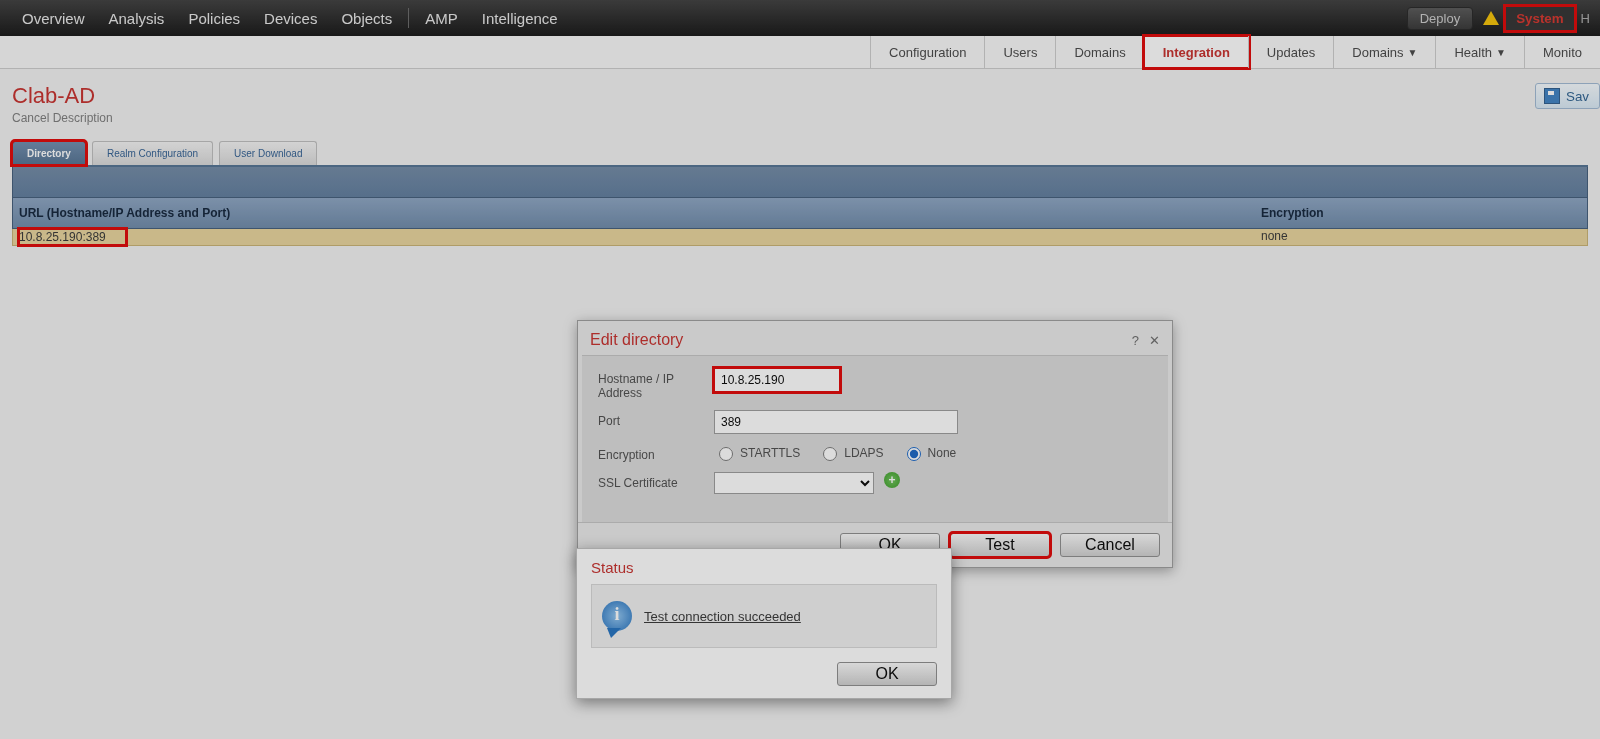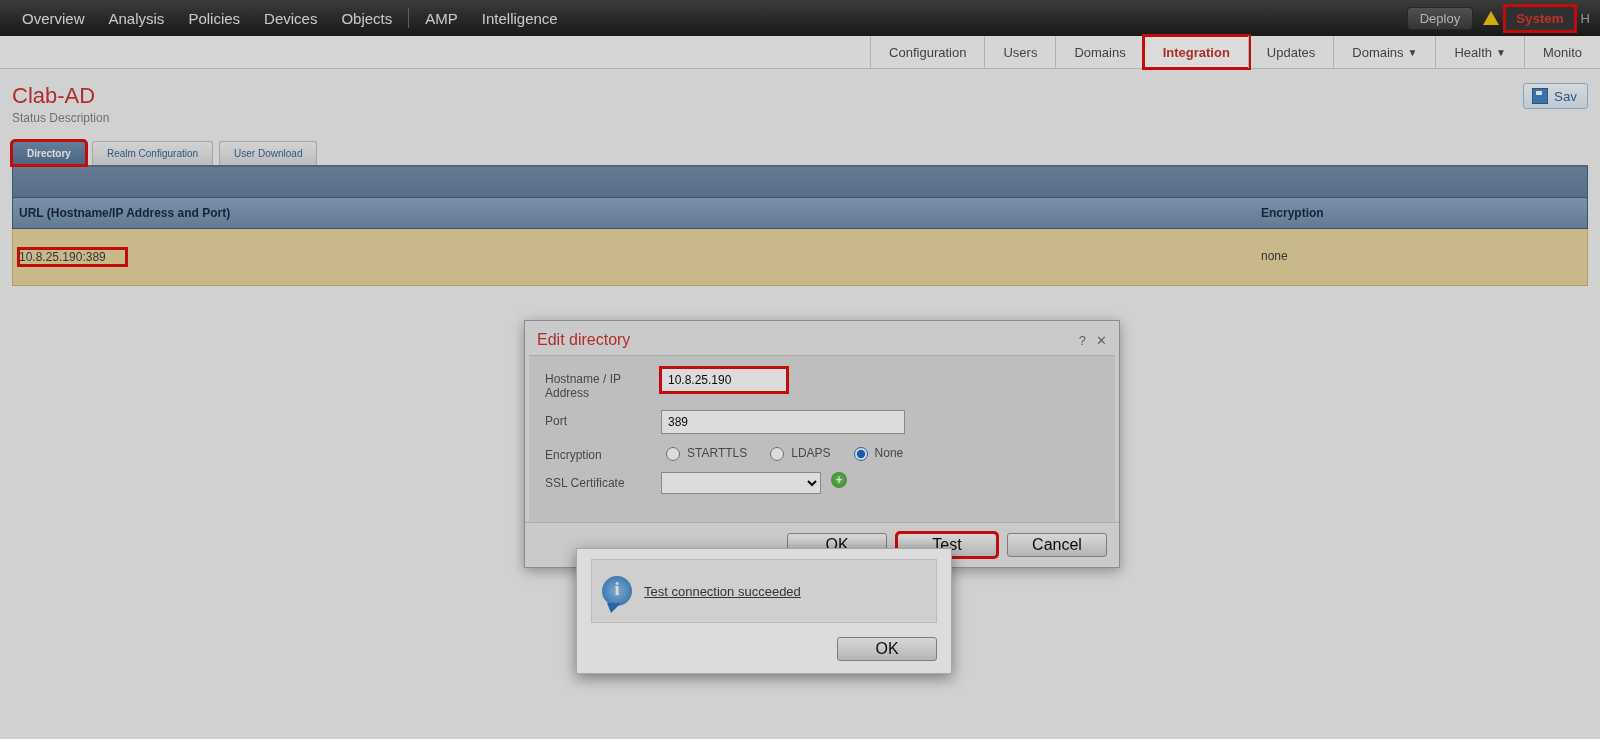--- a/index.html
+++ b/index.html
@@ -15,38 +15,38 @@
   .topnav .tail{color:#aaa;padding-left:6px;}
   
   .subnav{background:#f8f8f8;border-bottom:1px solid #ccc;height:32px;display:flex;justify-content:flex-end;align-items:stretch;}
   .subnav .tab{padding:0 18px;display:flex;align-items:center;font-size:13px;color:#444;border-left:1px solid #ccc;border-right:1px solid #ccc;margin-left:-1px;cursor:pointer;}
   .subnav .tab.active{background:#fff;color:#c62b28;font-weight:bold;border-top:1px solid #ccc;}
   .subnav .carrot{margin-left:4px;font-size:10px;}
   
   .page{padding:14px 12px 0 12px;position:relative;}
   .page h1{margin:0;font-size:22px;font-weight:normal;color:#c62b28;}
   .page .sub{font-size:12px;color:#7a7a7a;margin-top:2px;}
-  .savebtn{position:absolute;right:12px;top:14px;border:1px solid #9fb9d4;background:linear-gradient(#f6fbff,#d9eaf6);border-radius:3px;padding:4px 10px 4px 8px;display:flex;align-items:center;gap:6px;color:#2a5f8f;cursor:pointer;}
+  .savebtn{position:absolute;right:0;top:14px;border:1px solid #9fb9d4;background:linear-gradient(#f6fbff,#d9eaf6);border-radius:3px;padding:4px 10px 4px 8px;display:flex;align-items:center;gap:6px;color:#2a5f8f;cursor:pointer;}
   .save-ico{width:14px;height:14px;background:#3a7fc2;border:1px solid #2a5a8a;position:relative;}
   .save-ico::after{content:"";position:absolute;left:3px;top:2px;width:6px;height:4px;background:#fff;}
   
   .realtabs{display:flex;margin:16px 0 0 0;border-bottom:2px solid #4f6f90;}
   .realtabs .rt{padding:6px 14px;background:linear-gradient(#f4f4f4,#d9d9d9);border:1px solid #bdbdbd;border-bottom:none;border-radius:3px 3px 0 0;margin-right:6px;font-size:10px;color:#2e5d91;cursor:pointer;}
   .realtabs .rt.sel{background:linear-gradient(#6d8bad,#4f6f90);color:#fff;font-weight:bold;border-color:#3e5772;}
   
   .bluebar{height:30px;background:linear-gradient(#6f88a4,#5c7a9c);border:1px solid #3f5a78;border-top:none;}
   
   .thead{display:flex;background:linear-gradient(#8aa3c1,#6b88a8);border:1px solid #3f5a78;border-top:none;font-size:12px;color:#0d1f36;font-weight:bold;}
   .thead .col{padding:8px 6px;}
   .col-url{flex:0 0 1230px;}
   .col-enc{flex:1;}
   .trow{display:flex;background:#e8d49a;border:1px solid #c9b171;border-top:none;font-size:12px;color:#333;}
-  .trow .cell{padding:20px 6px;}
+  .trow .cell{padding:0 6px;}
   
-  .dialog{position:absolute;left:524px;top:320px;width:594px;background:#e9e9e9;border:1px solid #9c9c9c;box-shadow:0 3px 12px rgba(0,0,0,.35);}
+  .dialog{position:absolute;left:577px;top:320px;width:594px;background:#e9e9e9;border:1px solid #9c9c9c;box-shadow:0 3px 12px rgba(0,0,0,.35);}
   .dtitle{display:flex;align-items:center;padding:10px 12px 6px 12px;}
   .dtitle h2{margin:0;font-size:16px;color:#c62b28;font-weight:normal;flex:1;}
   .dicon{color:#6a6a6a;margin-left:10px;cursor:pointer;font-size:13px;}
   .dbody{background:#dbdbdb;border-top:1px solid #c4c4c4;padding:12px 16px 18px 16px;margin:0 4px;}
   .frow{display:flex;align-items:flex-start;margin-bottom:10px;font-size:12px;color:#4a4a4a;}
   .flabel{width:116px;padding-top:4px;}
   .tinput{width:230px;height:22px;border:1px solid #9a9a9a;background:#fff;padding:0 6px;font-size:12px;}
   .radios{display:flex;align-items:center;gap:18px;font-size:12px;}
   .radios label{display:flex;align-items:center;gap:4px;}
   input[type=radio]{accent-color:#1463c4;width:14px;height:14px;}
@@ -96,21 +96,21 @@
     </div>
   <div class="tab">
       <span>Health</span>
       <span class="carrot">▼</span>
     </div>
   <div class="tab" style="border-right:none">Monito</div>
 </div>
 
 <div class="page">
   <h1>Clab-AD</h1>
-  <div class="sub">Status Description</div>
+  <div class="sub">Cancel Description</div>
   <button class="savebtn">
     <span class="save-ico"></span>
     <span>Sav</span>
   </button>
 
   <div class="realtabs">
     <div class="rt sel hl">Directory</div>
     <div class="rt">Realm Configuration</div>
     <div class="rt">User Download</div>
   </div>
@@ -165,20 +165,21 @@
     </div>
   </div>
   <div class="dbuttons">
     <button class="dbtn">OK</button>
     <button class="dbtn hl">Test</button>
     <button class="dbtn">Cancel</button>
   </div>
 </div>
 
 <div class="status">
+  <h3>Status</h3>
   <div class="msgbox">
     <span class="infobubble"></span>
     <span>Test connection succeeded</span>
   </div>
   <div class="okrow">
     <button class="dbtn">OK</button>
   </div>
 </div>
 
 <div class="dim"></div>

